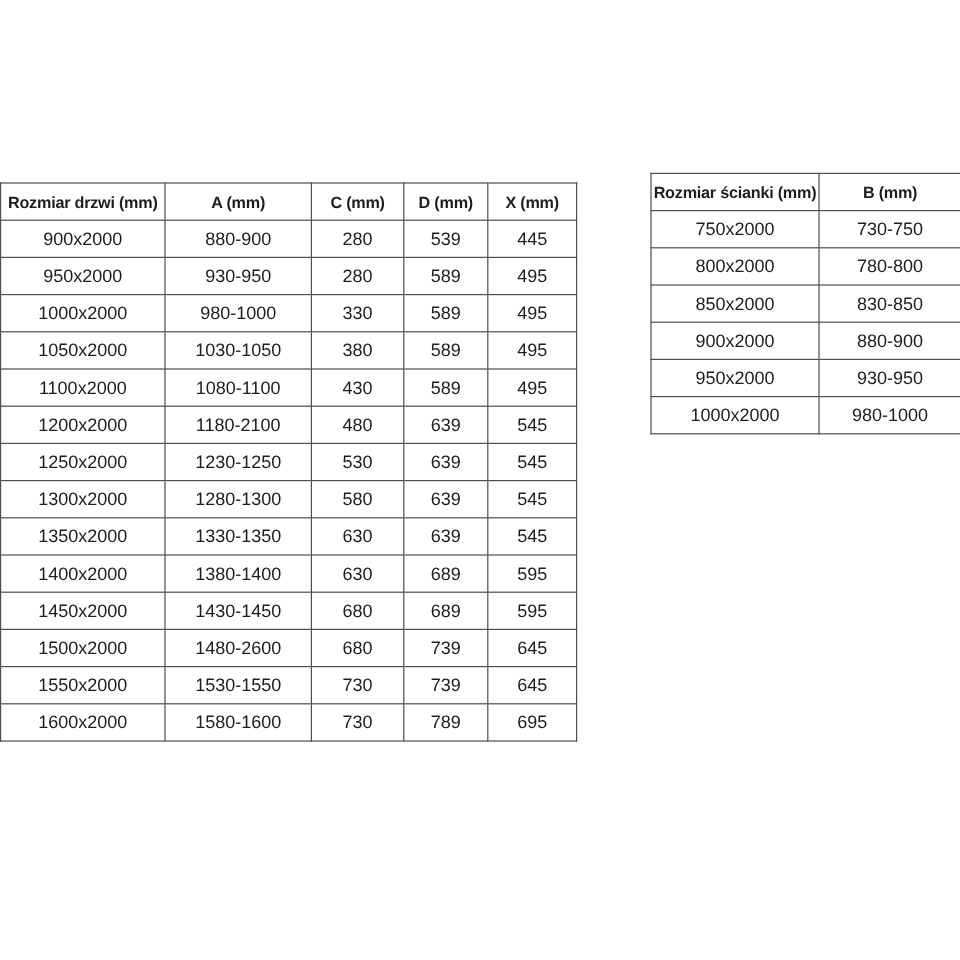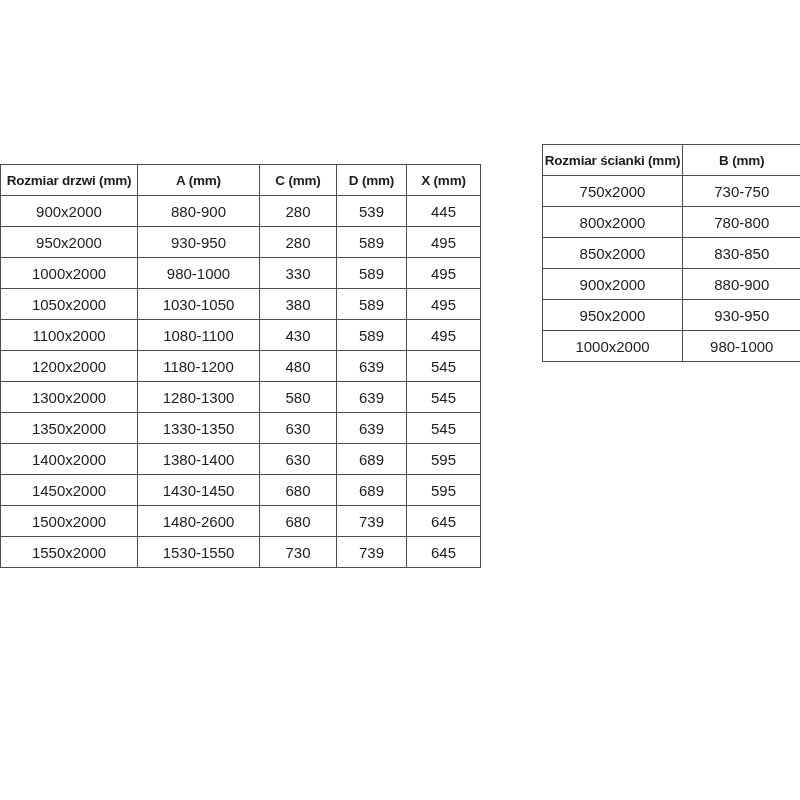--- a/index.html
+++ b/index.html
@@ -34,21 +34,21 @@
   table.spec td{
     font-size:15px;
     font-weight:400;
   }
   table.spec th{
     font-size:13.5px;
     font-weight:bold;
     letter-spacing:-0.2px;
     white-space:nowrap;
   }
-  #left-table{ left:0px; top:164px; width:480px; }
+  #left-table{ left:0px; top:152px; width:480px; }
   #right-table{ left:542px; top:144px; width:258px; }
   
   #right-table th:last-child,
   #right-table td:last-child{ border-right:none; }
 </style>
 </head>
 <body>
 
 <table id="left-table" class="spec">
   <colgroup>
@@ -98,22 +98,29 @@
       </tr>
       <tr>
         <td>1100x2000</td>
         <td>1080-1100</td>
         <td>430</td>
         <td>589</td>
         <td>495</td>
       </tr>
       <tr>
         <td>1200x2000</td>
-        <td>1180-1200</td>
+        <td>1180-2100</td>
         <td>480</td>
+        <td>639</td>
+        <td>545</td>
+      </tr>
+      <tr>
+        <td>1250x2000</td>
+        <td>1230-1250</td>
+        <td>530</td>
         <td>639</td>
         <td>545</td>
       </tr>
       <tr>
         <td>1300x2000</td>
         <td>1280-1300</td>
         <td>580</td>
         <td>639</td>
         <td>545</td>
       </tr>
@@ -144,20 +151,27 @@
         <td>680</td>
         <td>739</td>
         <td>645</td>
       </tr>
       <tr>
         <td>1550x2000</td>
         <td>1530-1550</td>
         <td>730</td>
         <td>739</td>
         <td>645</td>
+      </tr>
+      <tr>
+        <td>1600x2000</td>
+        <td>1580-1600</td>
+        <td>730</td>
+        <td>789</td>
+        <td>695</td>
       </tr>
     </tbody>
   </table>
 
 <table id="right-table" class="spec">
   <colgroup>
     <col style="width:140px">
     <col style="width:118px">
   </colgroup>
 <thead>

